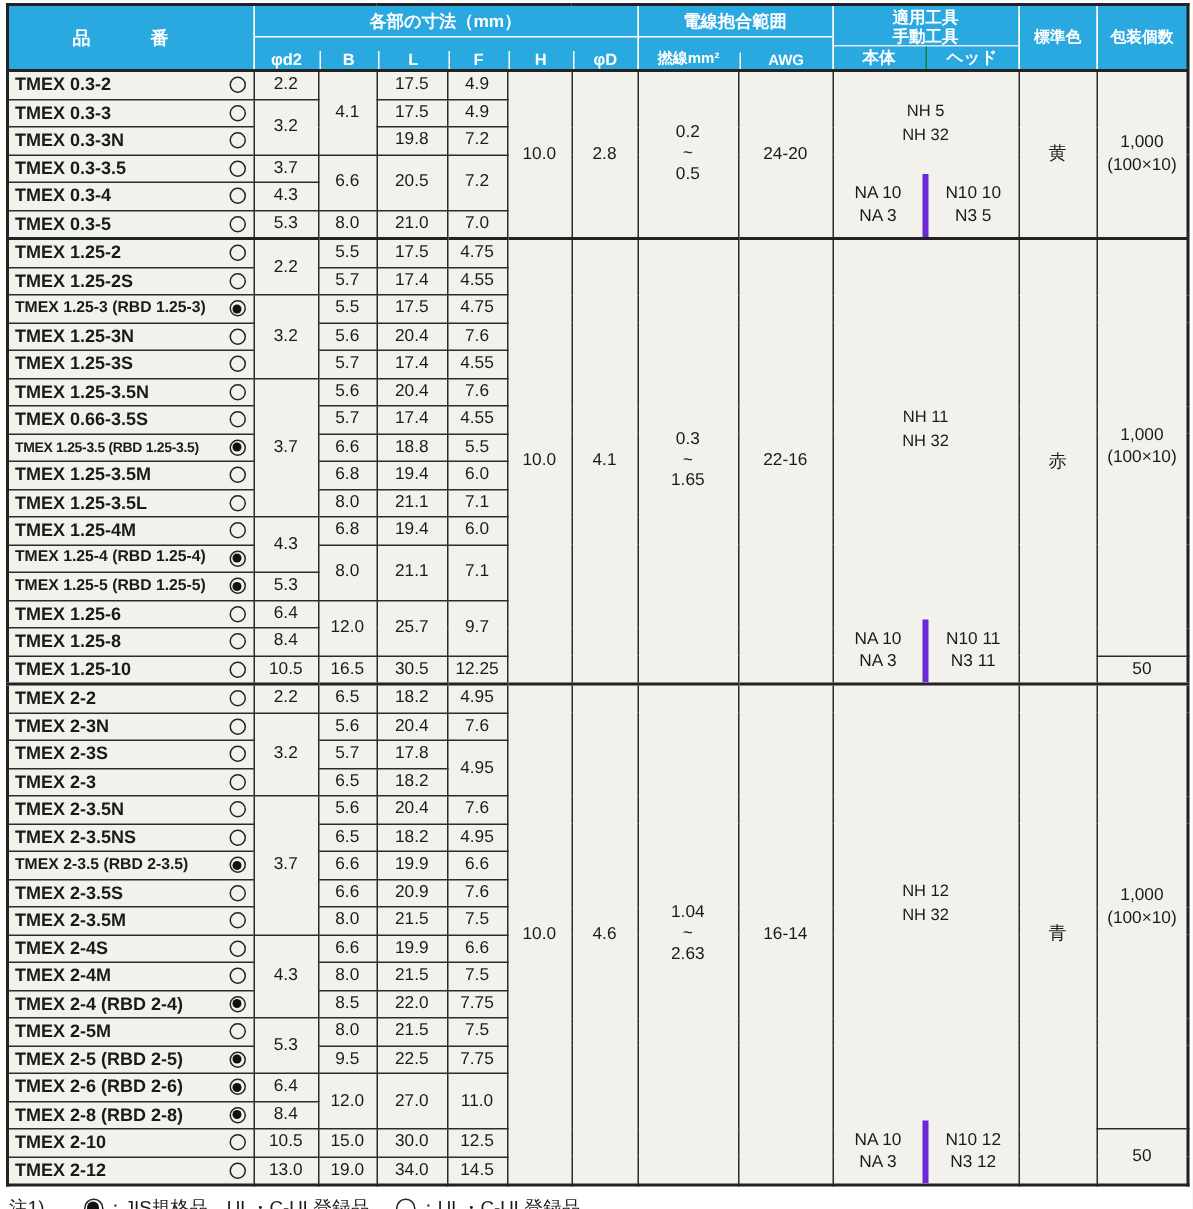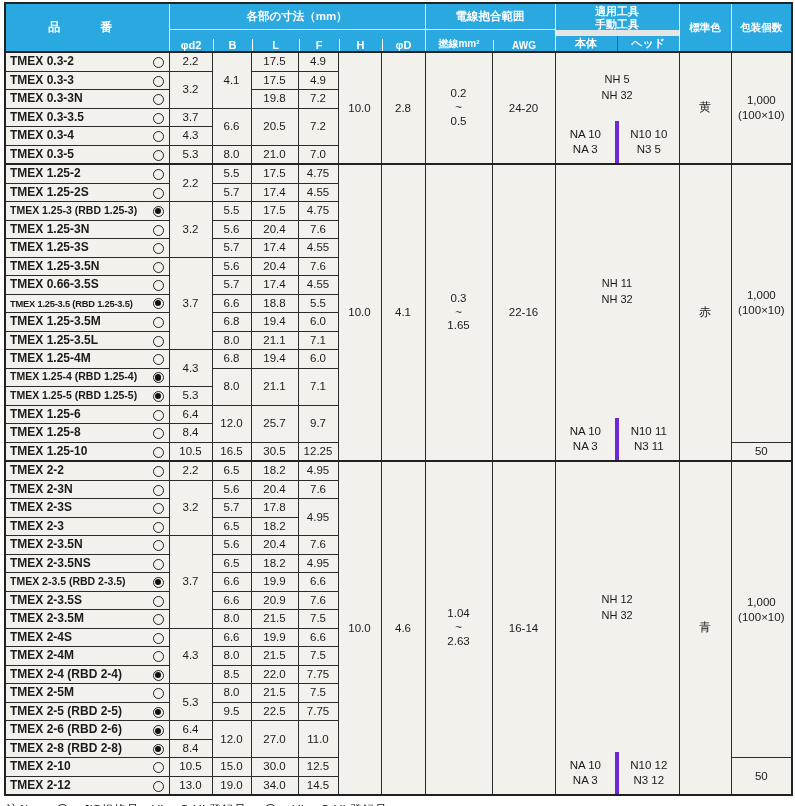--- a/index.html
+++ b/index.html
@@ -24,28 +24,28 @@
   tr.gsep td{border-top:2px solid #222;}
   
   .hstack{display:flex;flex-direction:column;height:100%;}
   .htop{flex:1;display:flex;align-items:center;justify-content:center;border-bottom:1px solid #fff;font-size:11.5px;}
   .hcols{height:21px;display:flex;align-items:flex-end;}
   .hcols>div{display:flex;align-items:center;justify-content:center;box-sizing:border-box;font-size:11px;}
   .hcols>div+div{border-left:1px solid #fff;}
   .hcols.small>div{font-size:10px;}
   .htools{display:flex;flex-direction:column;height:100%;}
   .htools .r1{height:14px;display:flex;align-items:center;justify-content:center;font-size:11px;}
-  .htools .r2{height:12px;display:flex;align-items:center;justify-content:center;font-size:11px;border-bottom:6px solid #e5e5e5;}
+  .htools .r2{height:12px;display:flex;align-items:center;justify-content:center;font-size:11px;border-bottom:1px solid #e5e5e5;}
   .htools .r3{flex:1;display:flex;}
   .htools .r3>div{flex:1;display:flex;align-items:center;justify-content:center;font-size:11px;box-sizing:border-box;}
   .htools .r3>div+div{border-left:1px solid #15803d;}
   .hpart{letter-spacing:14px;text-indent:14px;font-size:12px;}
   .hsingle{font-size:10.5px;}
   
-  .ncell{display:flex;align-items:flex-end;padding:0 5px 0 4px;gap:2px;}
+  .ncell{display:flex;align-items:center;padding:0 5px 0 4px;gap:2px;}
   .pname{font-weight:bold;font-size:12px;white-space:nowrap;flex:1;text-align:left;}
   .pname.s{font-size:10.5px;}
   .pname.xs{font-size:9.3px;letter-spacing:-0.2px;}
   .mark{width:11px;height:11px;border:1.3px solid #222;border-radius:50%;flex:0 0 auto;display:inline-block;box-sizing:border-box;position:relative;background:transparent;}
   .mark.jis::after{content:"";position:absolute;inset:1.4px;border-radius:50%;background:#111;}
   .strand div{line-height:1.2;}
   .pack div{line-height:1.3;}
   .colorcell{font-size:12px;}
   td.tool{position:relative;}
   .toolwrap{position:absolute;inset:0;display:flex;flex-direction:column;}

